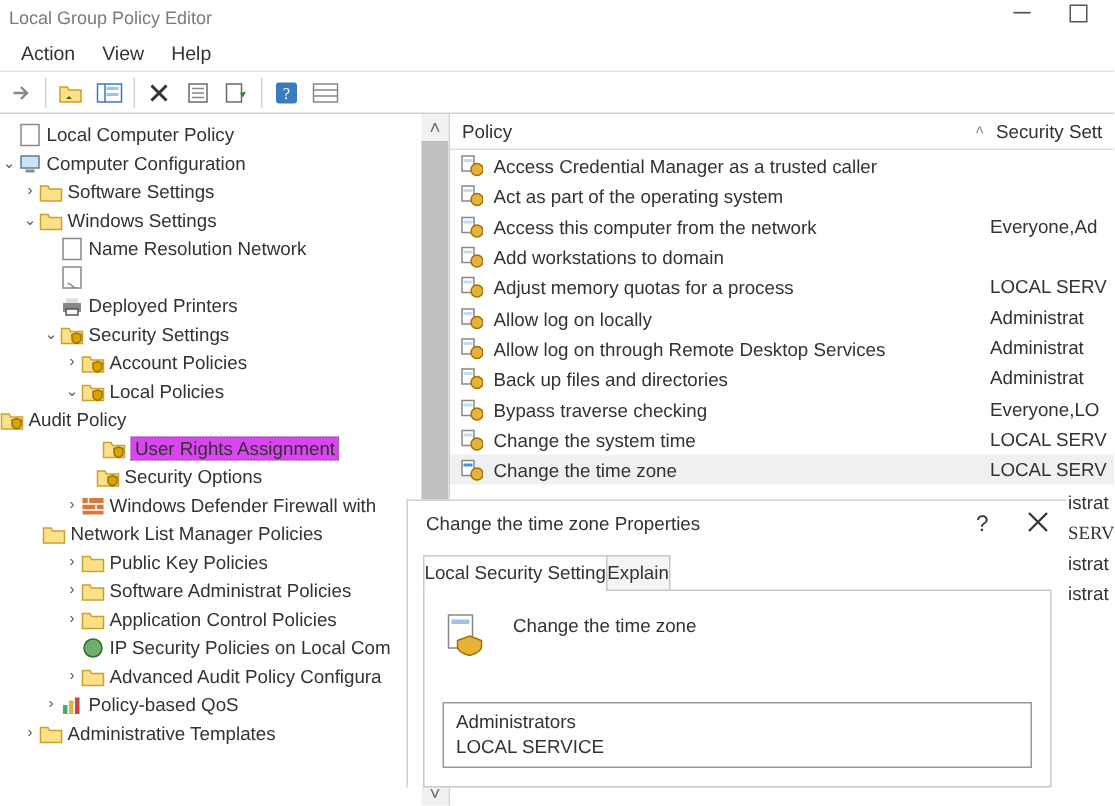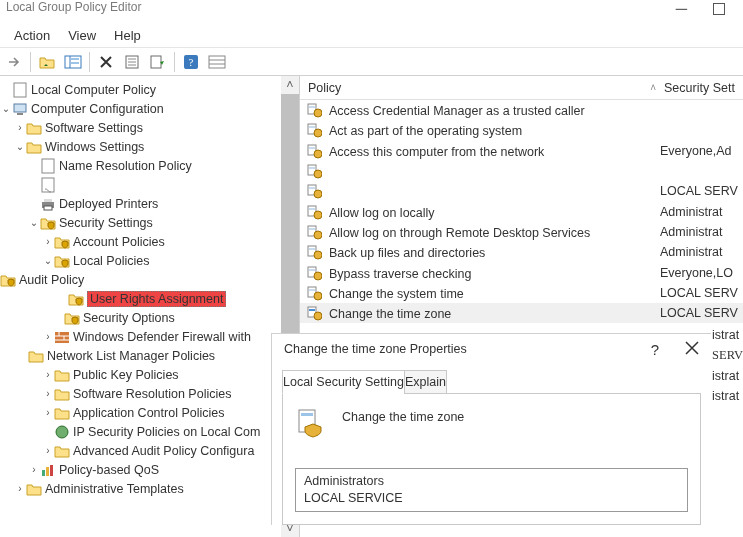--- a/index.html
+++ b/index.html
@@ -10,20 +10,21 @@
     color: #333;
     background: #fff;
     overflow: hidden;
     width: 743px;
     height: 537px;
     position: relative;
   }
   .titlebar {
     height: 23px;
     display: flex;
+    align-items: center;
     padding: 0 6px;
     font-size: 12px;
     color: #7a7a7a;
     position: relative;
   }
   .titleicons {
     position: absolute;
     right: 0;
     top: 0;
     display: flex;
@@ -118,21 +119,21 @@
   }
   .icn {
     width: 16px;
     height: 16px;
     margin-right: 3px;
     display: inline-flex;
     align-items: center;
     justify-content: center;
   }
   .selected {
-    background: #ef4444;
+    background: #d946ef;
     border: 1px dotted #777;
     padding: 0 2px;
   }
   
   .listpanel {
     flex: 1;
     position: relative;
     overflow: hidden;
   }
   .colhead {
@@ -351,21 +352,21 @@
             </svg>
           </span>
           <span>Windows Settings</span>
         </div>
       <div class="node" style="padding-left:40px">
           <span class="icn">
             <svg width="14" height="16">
               <rect x="1" y="1" width="12" height="14" fill="#fff" stroke="#888"></rect>
             </svg>
           </span>
-          <span>Name Resolution Policy</span>
+          <span>Name Resolution Network</span>
         </div>
       <div class="node" style="padding-left:40px">
           <span class="icn">
             <svg width="14" height="16">
               <rect x="1" y="1" width="12" height="14" fill="#fff" stroke="#888"></rect>
               <path d="M4 12c4 0 2 3 6 3" fill="none" stroke="#888"></path>
             </svg>
           </span>
         </div>
       <div class="node" style="padding-left:40px">
@@ -465,21 +466,21 @@
           </span>
           <span>Public Key Policies</span>
         </div>
       <div class="node" style="padding-left:42px">
           <span class="caret">›</span>
           <span class="icn">
             <svg class="i-folder">
               <path d="M1 3h5l1 2h8v8H1z" fill="#fde08a" stroke="#c9a227"></path>
             </svg>
           </span>
-          <span>Software Resolution Policies</span>
+          <span>Software Administrat Policies</span>
         </div>
       <div class="node" style="padding-left:42px">
           <span class="caret">›</span>
           <span class="icn">
             <svg class="i-folder">
               <path d="M1 3h5l1 2h8v8H1z" fill="#fde08a" stroke="#c9a227"></path>
             </svg>
           </span>
           <span>Application Control Policies</span>
         </div>
@@ -578,32 +579,34 @@
         </div>
         <div class="row">
           <div class="c1">
             <span class="icn">
               <svg width="16" height="16">
                 <rect x="2" y="2" width="8" height="10" fill="#fff" stroke="#888"></rect>
                 <rect x="3" y="4" width="6" height="2" fill="#c8dbee"></rect>
                 <circle cx="12" cy="11" r="4" fill="#e6b23a" stroke="#a07000"></circle>
               </svg>
             </span>
+            <span>Add workstations to domain</span>
           </div>
           <div class="c2"></div>
         </div>
         <div class="row">
           <div class="c1">
             <span class="icn">
               <svg width="16" height="16">
                 <rect x="2" y="2" width="8" height="10" fill="#fff" stroke="#888"></rect>
                 <rect x="3" y="4" width="6" height="2" fill="#c8dbee"></rect>
                 <circle cx="12" cy="11" r="4" fill="#e6b23a" stroke="#a07000"></circle>
               </svg>
             </span>
+            <span>Adjust memory quotas for a process</span>
           </div>
           <div class="c2">LOCAL SERV</div>
         </div>
         <div class="row">
           <div class="c1">
             <span class="icn">
               <svg width="16" height="16">
                 <rect x="2" y="2" width="8" height="10" fill="#fff" stroke="#888"></rect>
                 <rect x="3" y="4" width="6" height="2" fill="#c8dbee"></rect>
                 <circle cx="12" cy="11" r="4" fill="#e6b23a" stroke="#a07000"></circle>

